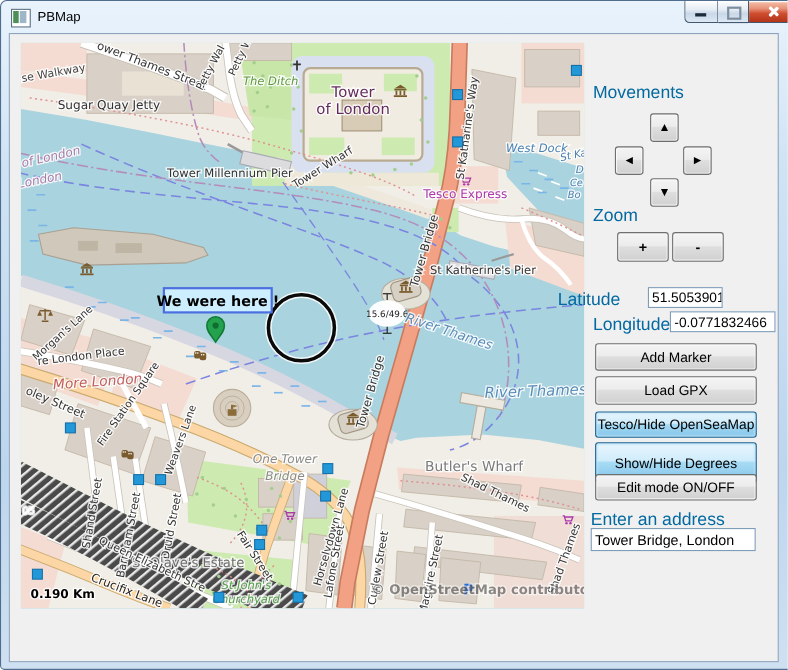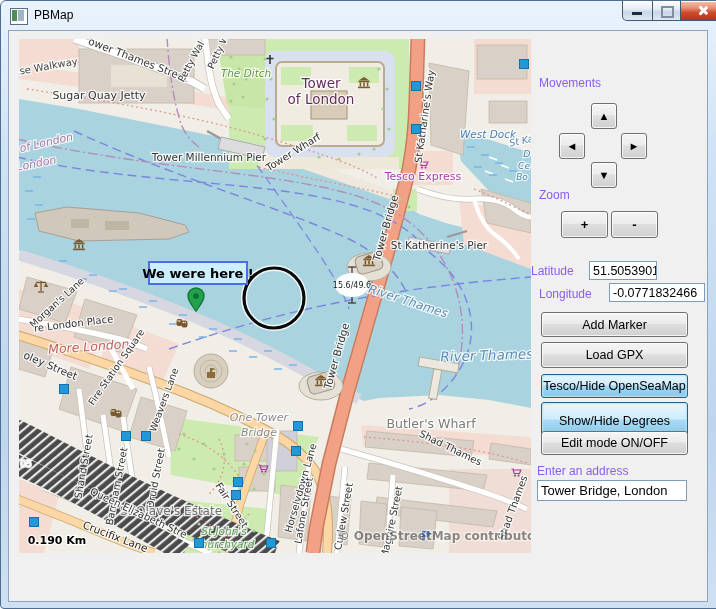--- a/index.html
+++ b/index.html
@@ -16,21 +16,21 @@
   .cap.min{width:29px;border-radius:0 0 0 5px;}
   .cap.max{width:27px;border-left:none;border-right:none;}
   .cap.close{width:45px;border-radius:0 0 5px 0;
     background:linear-gradient(#f6c2ab,#e7937a 35%,#cf4c2e 60%,#b33418);}
   .glyph-min{position:absolute;left:9px;top:11px;width:10px;height:3px;background:#1c2a3a;}
   .glyph-max{position:absolute;left:8px;top:5px;width:9px;height:8px;border:2px solid #7e8e9e;}
   .glyph-x1,.glyph-x2{position:absolute;left:21px;top:4px;width:2.5px;height:11px;background:#fff;border-radius:1px;}
   .glyph-x1{transform:rotate(45deg);}.glyph-x2{transform:rotate(-45deg);}
   #client{position:absolute;left:7px;top:29px;width:700px;height:572px;background:#f0f0f0;border:1px solid #8ea4bd;box-sizing:border-box;}
   #map{position:absolute;left:10px;top:8px;width:512px;height:514px;background:#a9d3de;overflow:hidden;cursor:default;}
-  .lbl{position:absolute;font-size:12px;color:#8b5cf6;white-space:nowrap;}
+  .lbl{position:absolute;font-size:16px;color:#0369a1;white-space:nowrap;}
   .w7btn{position:absolute;border:1px solid #6f6f6f;border-radius:3px;cursor:default;
     background:linear-gradient(#f4f4f4,#ececec 45%,#dedede 50%,#d0d0d0);
     box-shadow:inset 0 0 0 1px rgba(255,255,255,.75);
     font-family:"Liberation Sans",sans-serif;font-size:12px;color:#000;padding:0;}
   .w7btn.blue{background:linear-gradient(#e9f6fd,#cfecfb 45%,#a7dbf5 50%,#83c3e8);
     border-color:#1c618f;box-shadow:inset 0 0 2px 1px #b9e4f9;}
   .arrow{width:26px;height:26px;font-size:11px;line-height:24px;text-align:center;}
   .zoombtn{width:47px;height:27px;font-weight:bold;font-size:13px;}
   .stackbtn{width:147px;font-size:12.5px;text-align:center;}
   .field{position:absolute;border:1px solid #7f9db9;background:#fff;font-family:"Liberation Sans",sans-serif;
@@ -479,21 +479,21 @@
       <div class="lbl" style="left:530px;top:45px">Movements</div>
       <button class="w7btn arrow" style="left:582px;top:72px">▲</button>
       <button class="w7btn arrow" style="left:550px;top:102px">◄</button>
       <button class="w7btn arrow" style="left:612px;top:102px">►</button>
       <button class="w7btn arrow" style="left:582px;top:131px">▼</button>
 
       <div class="lbl" style="left:530px;top:157px">Zoom</div>
       <button class="w7btn zoombtn" style="left:552px;top:180px">+</button>
       <button class="w7btn zoombtn" style="left:602px;top:180px">-</button>
 
-      <div class="lbl" style="left:522px;top:233px">Latitude</div>
+      <div class="lbl" style="left:498px;top:233px">Latitude</div>
       <input class="field" style="left: 580px; top: 230px; width: 68px; height: 19px; text-align: right;" value="51.5053901922">
       <div class="lbl" style="left:530px;top:256px">Longitude</div>
       <input class="field" style="left: 600px; top: 252px; width: 96px; height: 19px;" value="-0.0771832466">
 
       <button class="w7btn stackbtn" style="left:532px;top:281px;height:25px">Add Marker</button>
       <button class="w7btn stackbtn" style="left:532px;top:311px;height:26px">Load GPX</button>
       <button class="w7btn stackbtn blue" style="left:532px;top:343px;height:24px">Tesco/Hide OpenSeaMap</button>
       <button class="w7btn stackbtn blue" style="left:532px;top:371px;height:37px">Show/Hide Degrees</button>
       <button class="w7btn stackbtn" style="left:532px;top:400px;height:24px">Edit mode ON/OFF</button>
 

